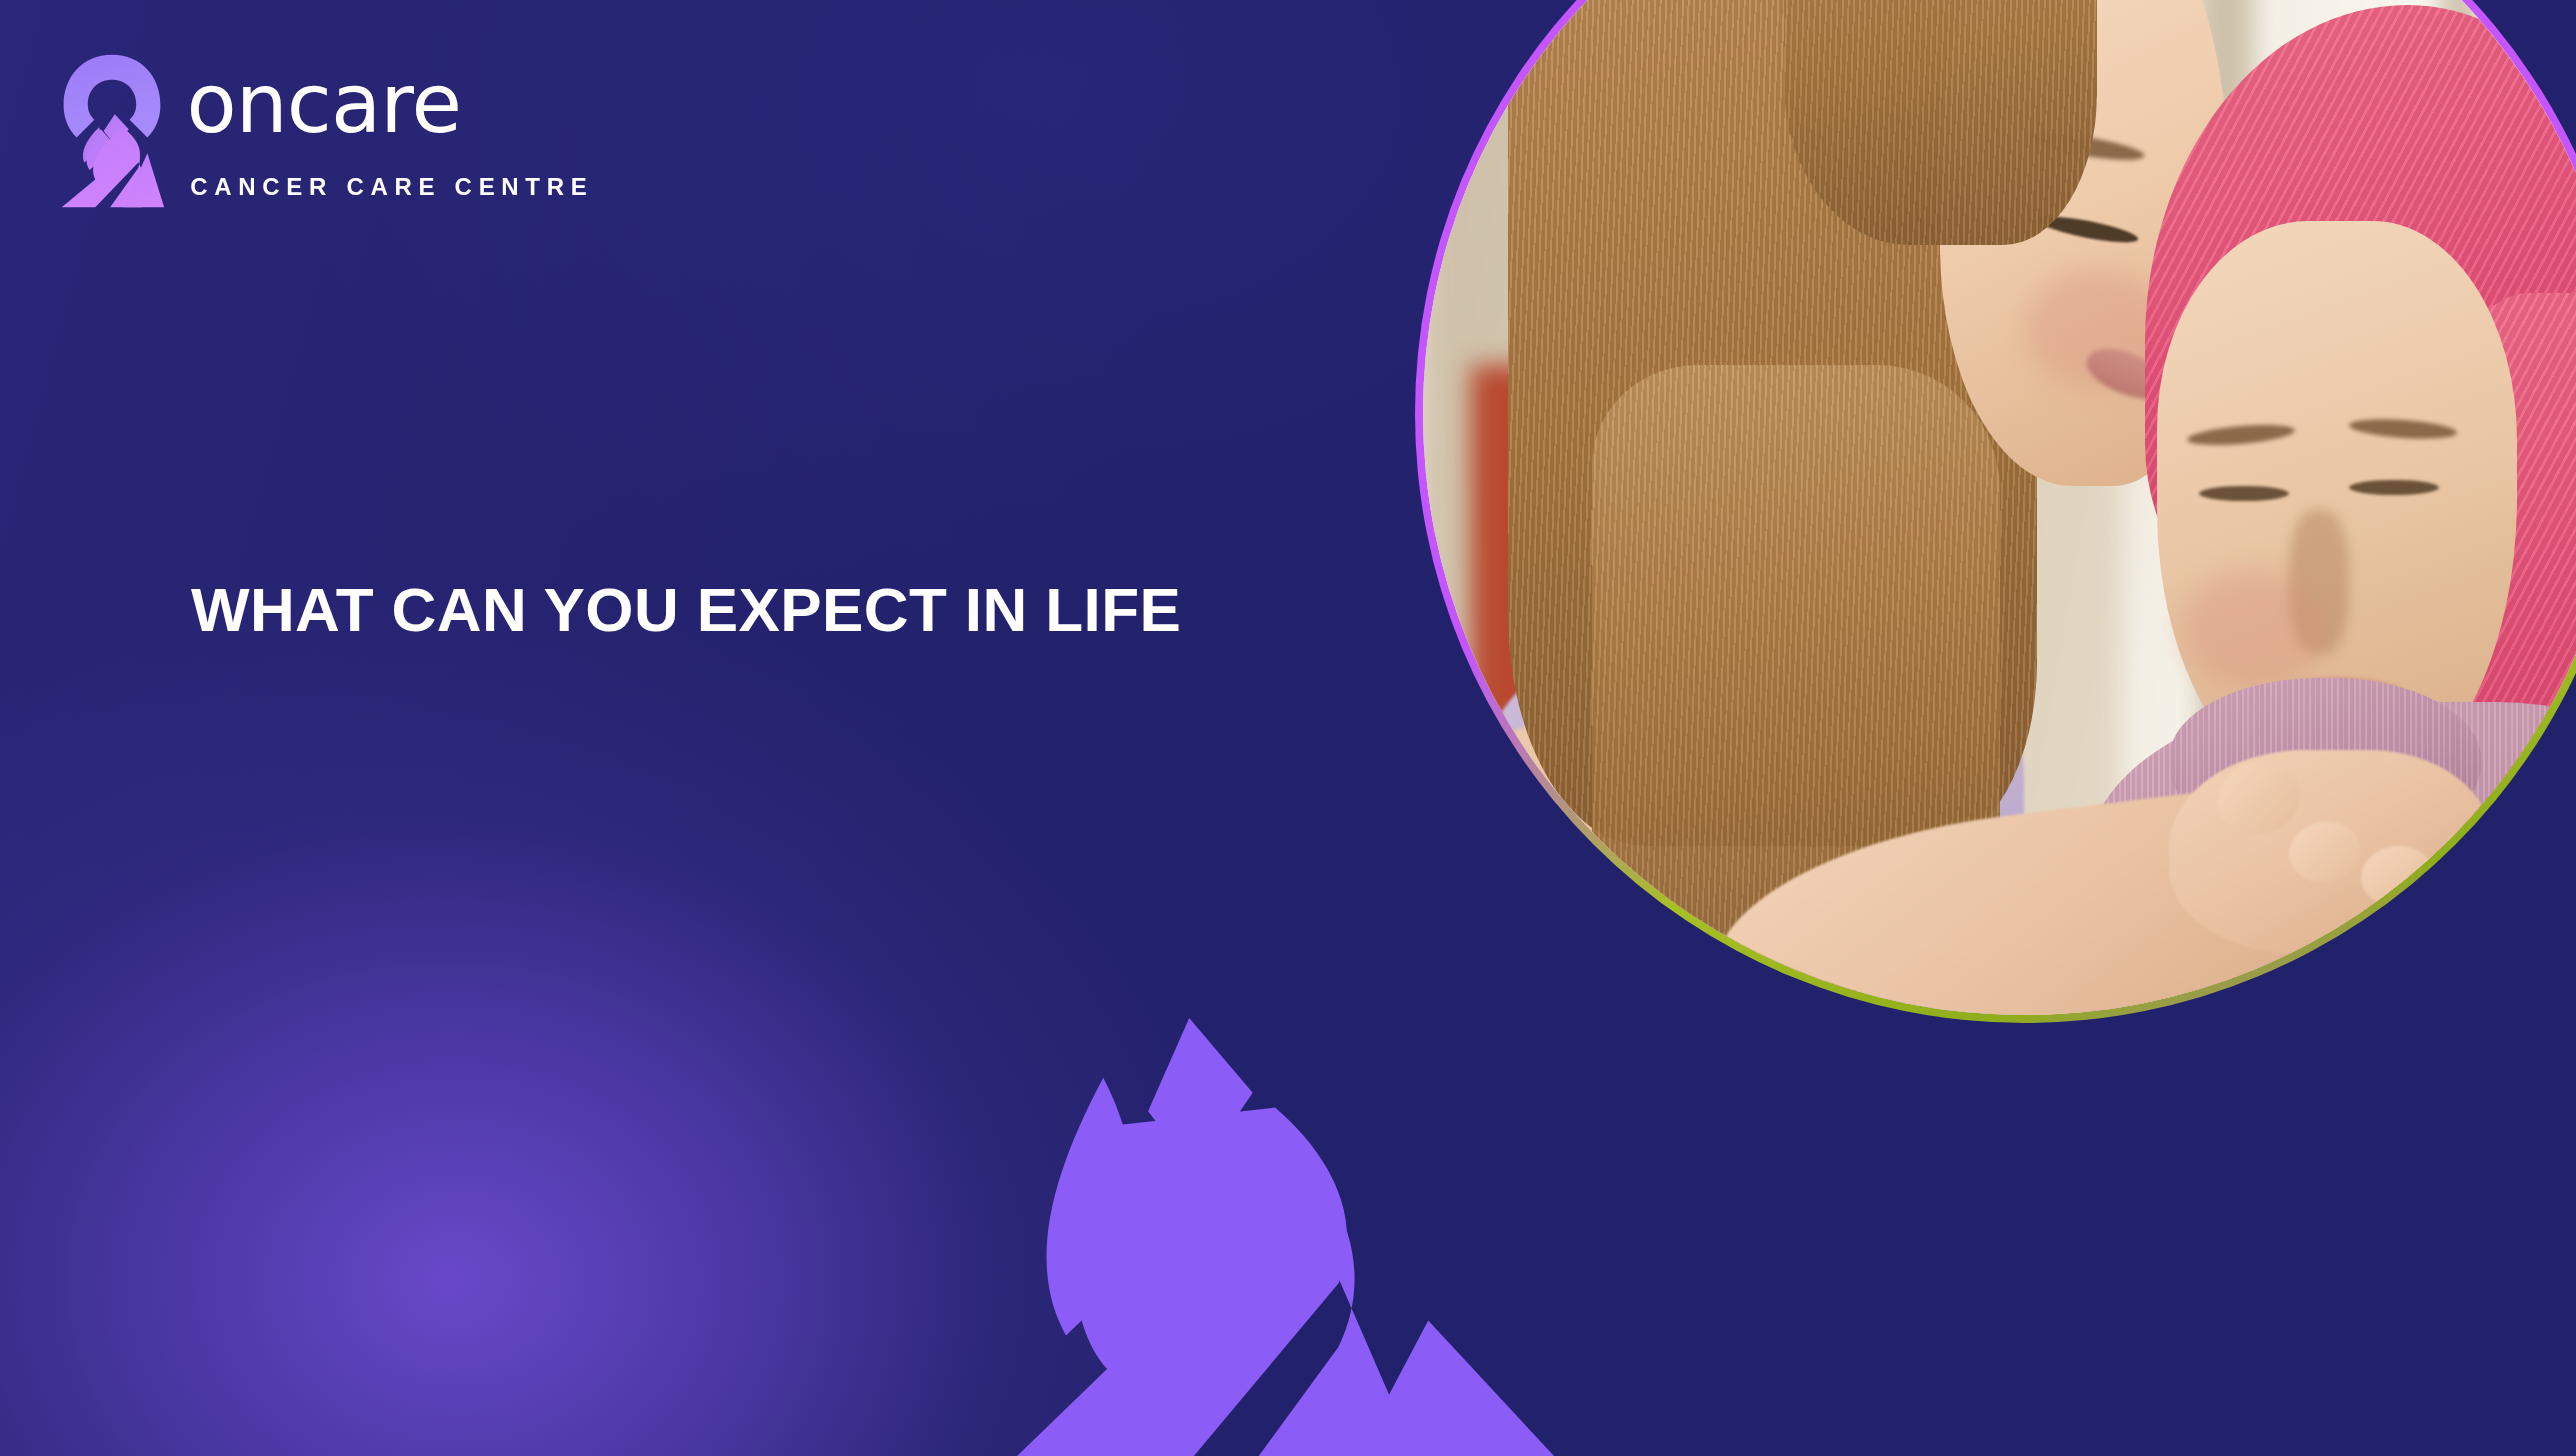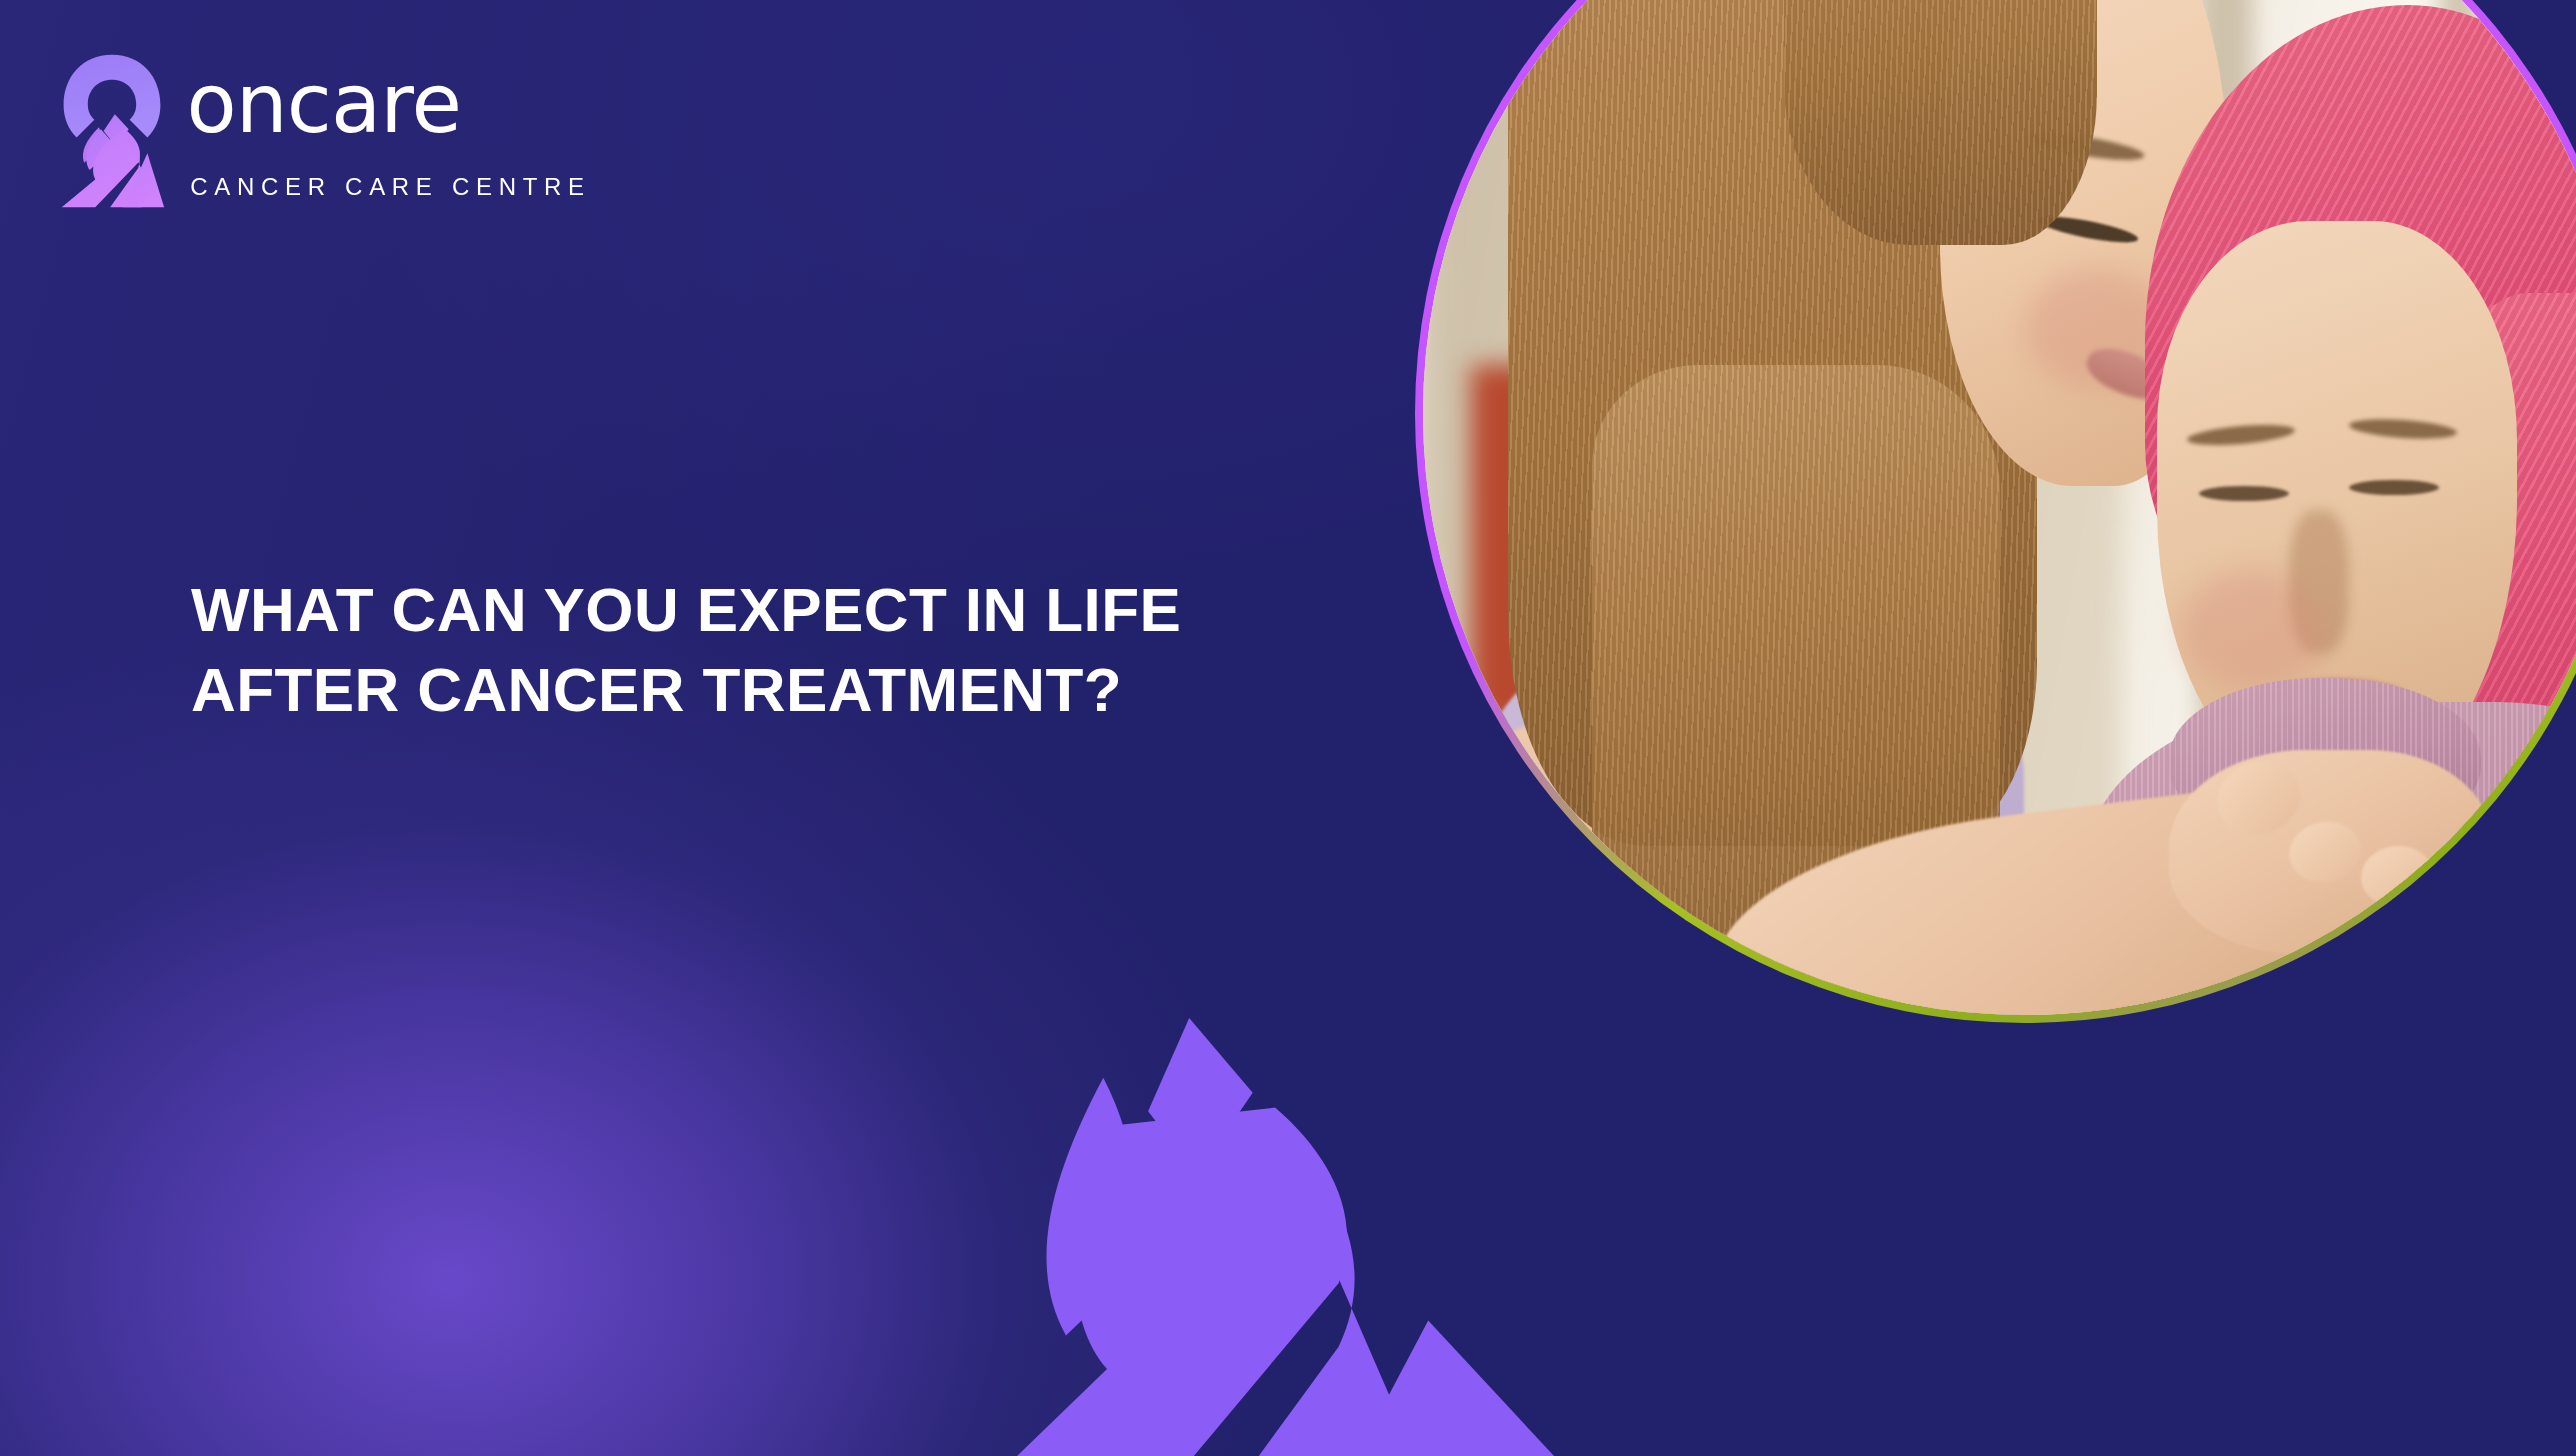--- a/index.html
+++ b/index.html
@@ -85,21 +85,21 @@
     font-size: 82px;
     line-height: 0.94;
     font-weight: 400;
     letter-spacing: -0.9px;
     font-family: "DejaVu Sans", sans-serif;
   }
   .tagline {
     color: #ffffff;
     font-size: 24px;
     letter-spacing: 6.7px;
-    font-weight: 400;
+    font-weight: 700;
     margin-top: 15px;
     margin-left: 3.7px;
     font-family: "Liberation Sans", sans-serif;
     text-align: center;
   }
 
   
   .headline {
     position: absolute;
     left: 191px;
@@ -295,21 +295,20 @@
       </svg>
     </div>
     <div class="logo-text">
       <div class="wordmark">oncare</div>
       <div class="tagline">CANCER CARE CENTRE</div>
     </div>
   </div>
 
   <h1 class="headline">
     <span class="line">WHAT CAN YOU EXPECT IN LIFE</span>
-    <span class="line">AFTER CANCER TREATMENT?</span>
   </h1>
 
   <div class="photo-ring">
     <div class="photo-inner">
 
       <div class="scene-bg"></div>
 
       <div class="shelf-wall"></div>
       <div class="book" style="left:4%;  top:46%; width:6.5%;  height:30%; background:#b8492f;"></div>
       <div class="book" style="left:10.5%;top:44%; width:6%;    height:32%; background:#d9a23a;"></div>

